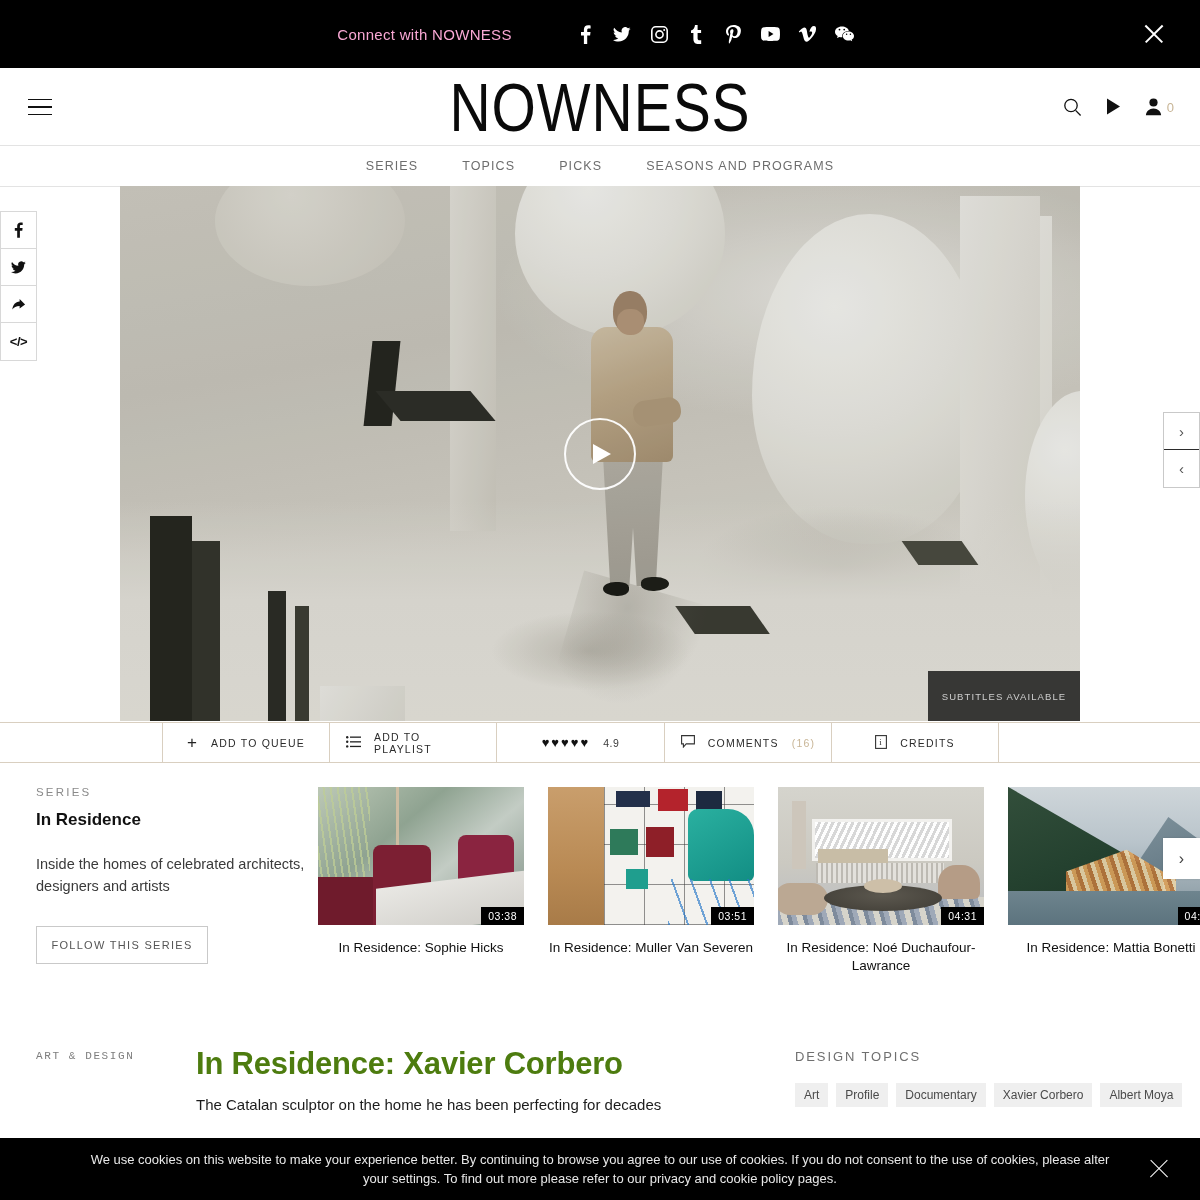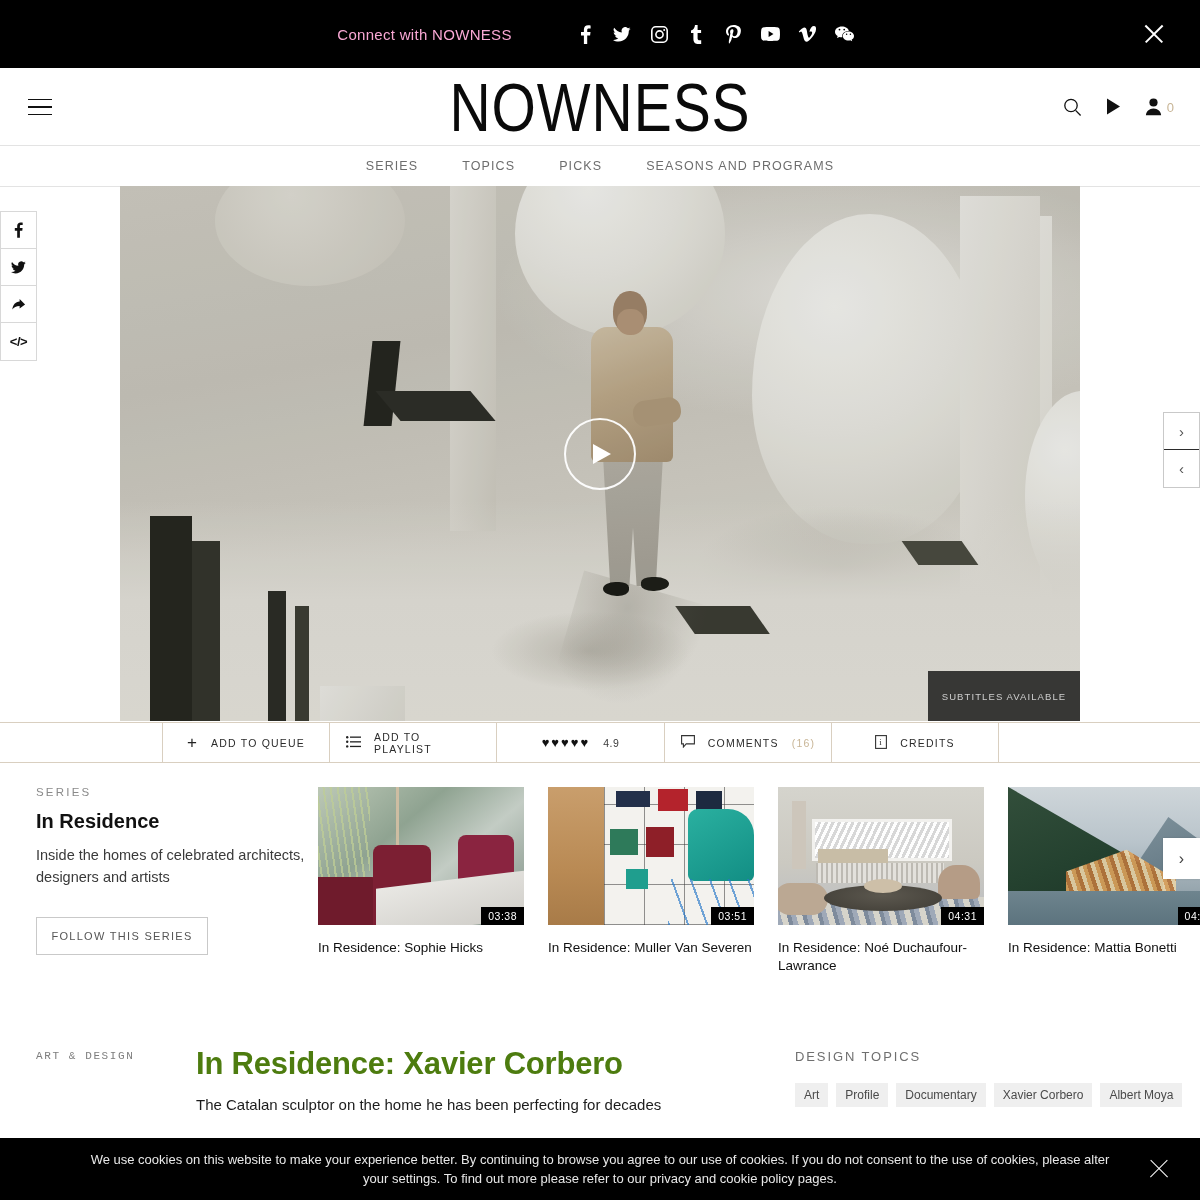--- a/index.html
+++ b/index.html
@@ -240,32 +240,32 @@
   .act .hearts { letter-spacing: 2px; font-size: 13px; color:#111; }
   .act .rating-num { color:#3b3b3b; font-size: 10.5px; letter-spacing:.5px;}
   .act .cnt { color: #c8b596; }
   .plus-ico { font-size: 17px; font-weight: 300; line-height: 1; color:#222; }
 
   
   .series-block { position: absolute; top: 786px; left: 36px; width: 270px; }
   .series-kicker {
     font-size: 11.5px; letter-spacing: 2.2px; color: #8a8a8a; margin-bottom: 12px;
   }
-  .series-title { font-size: 20px; font-weight: 700; color: #111; margin-bottom: 12px; }
+  .series-title { font-size: 17px; font-weight: 700; color: #111; margin-bottom: 24px; }
   .series-desc  { font-size: 14.5px; line-height: 1.5; color: #3a3a3a; }
   .follow-btn {
     margin-top: 28px; width: 172px; height: 38px;
     border: 1px solid #c9c9c9; background: #fff;
     font-size: 11px; letter-spacing: 1.3px; color: #555;
     display: flex; align-items: center; justify-content: center;
     cursor: pointer;
   }
 
   
-  .carousel { position: absolute; top: 787px; left: 318px; width: 882px; height: 190px; overflow: hidden; }
+  .carousel { position: absolute; top: 787px; left: 318px; width: 882px; height: 190px; overflow: hidden; text-align: center; }
   .card { position: absolute; top: 0; width: 206px; }
   .card .thumb { position: relative; width: 206px; height: 138px; overflow: hidden; }
   .card .dur {
     position: absolute; right: 0; bottom: 0; padding: 3px 7px;
     background: #000; color: #fff; font-size: 10.5px; letter-spacing:.5px;
   }
   .card .ct { margin-top: 14px; font-size: 13.5px; color: #111; line-height: 1.35; }
   .card1 { left: 0; }
   .card2 { left: 230px; }
   .card3 { left: 460px; }

